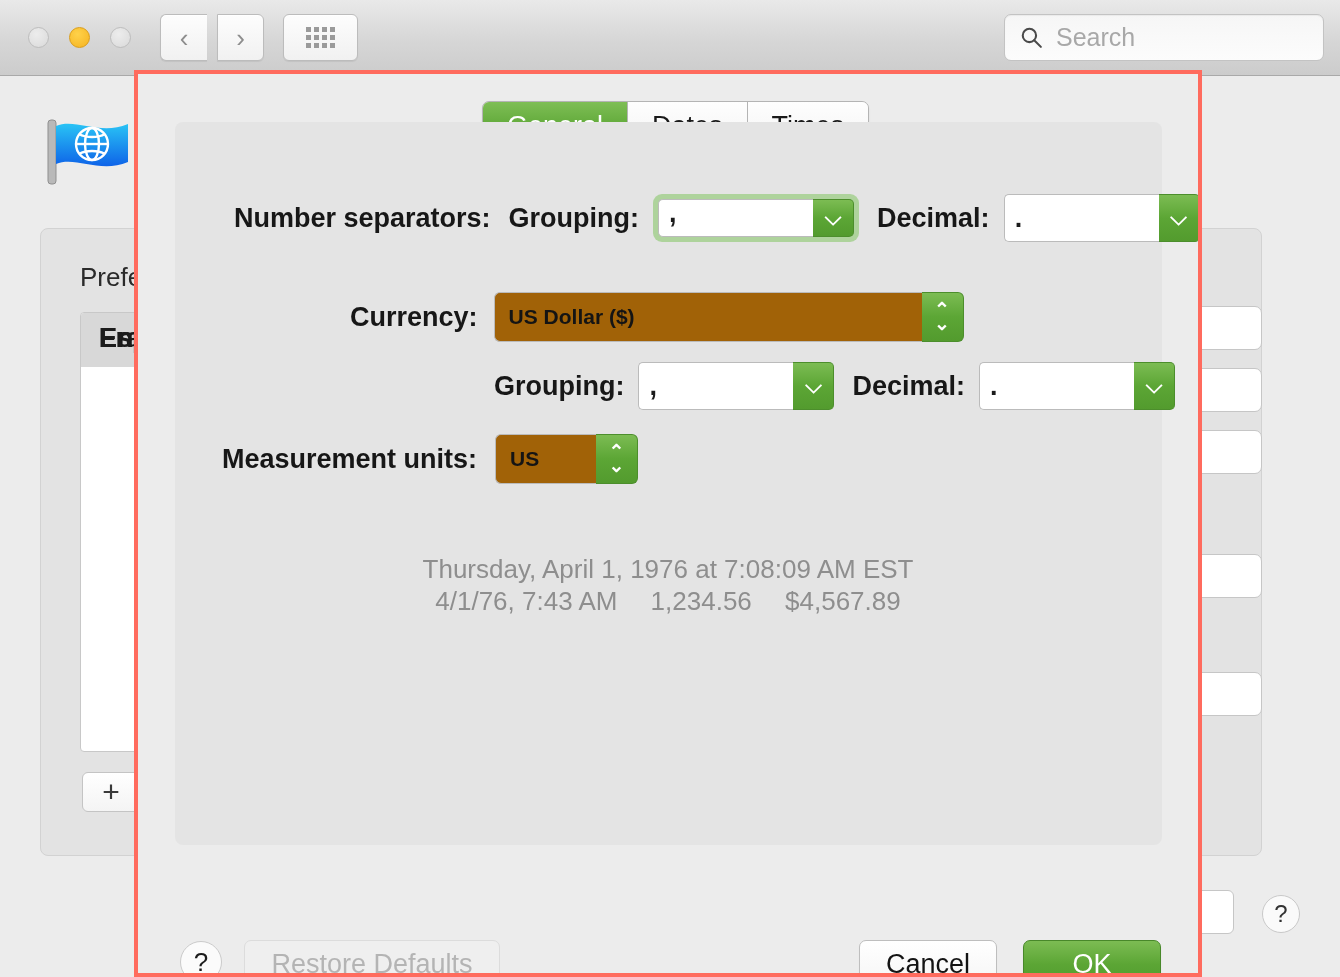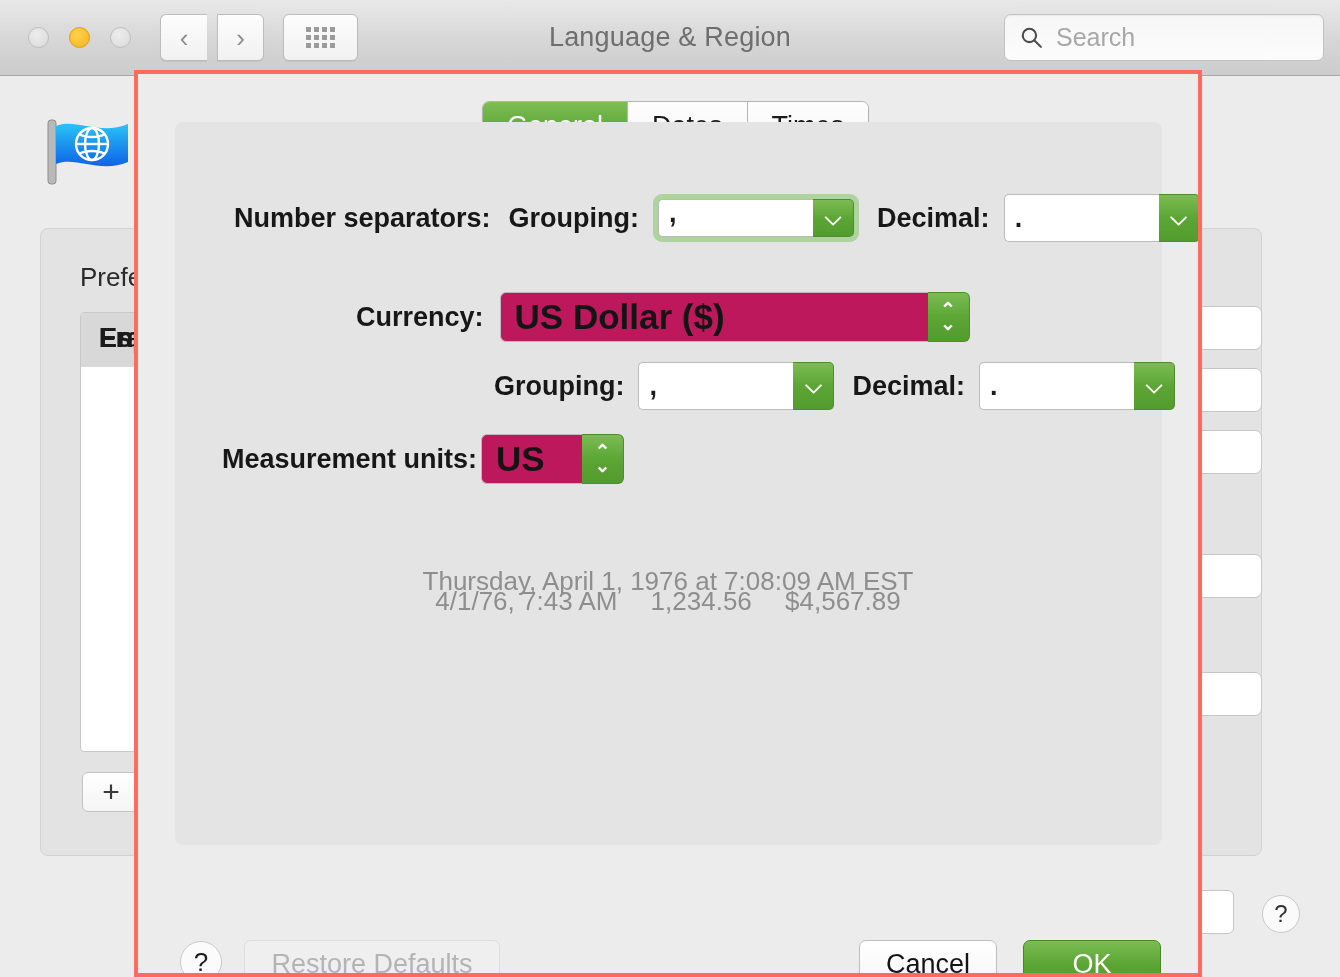--- a/index.html
+++ b/index.html
@@ -137,23 +137,23 @@
   .combo .chev {
     width: 41px; border: 1px solid #4C8E2C; border-left: none; border-radius: 0 5px 5px 0;
     background: linear-gradient(to bottom, #7CBC53 0%, #5CA635 50%, #539B2E 100%);
     display: flex; align-items: center; justify-content: center; color: #FFFFFF; font-size: 22px;
   }
   .combo.focused { padding: 5px; background: rgba(129,196,97,.55); border-radius: 9px; }
 
   
   .popup { display: flex; align-items: stretch; height: 50px; }
   .popup .val {
-    background: #be185d; border: 1px solid #BBBBBB; border-right: none;
+    background: #a16207; border: 1px solid #BBBBBB; border-right: none;
     border-radius: 6px 0 0 6px; display: flex; align-items: center;
-    padding: 0 14px; font-size: 35px; color: #141414;
+    padding: 0 14px; font-size: 21px; color: #141414;
   }
   .popup .step {
     width: 42px; border: 1px solid #4C8E2C; border-left: none; border-radius: 0 6px 6px 0;
     background: linear-gradient(to bottom, #7CBC53 0%, #5CA635 50%, #539B2E 100%);
     display: flex; flex-direction: column; align-items: center; justify-content: center;
     color: #FFFFFF; line-height: .72; font-size: 19px;
   }
 
   .preview { position: absolute; left: 0; width: 1060px; text-align: center; color: #8E8E8E; font-size: 26px; }
 
@@ -208,21 +208,20 @@
           <i></i>
           <i></i>
           <i></i>
           <i></i>
           <i></i>
           <i></i>
           <i></i>
       </div>
     </div>
 
-    <div class="win-title">Language &amp; Region</div>
 
     <div class="searchfield">
       <svg width="25" height="25" viewBox="0 0 24 24">
         <circle cx="10" cy="10" r="6.4" fill="none" stroke="#4A4A4A" stroke-width="2"></circle>
         <line x1="14.6" y1="14.6" x2="21" y2="21" stroke="#4A4A4A" stroke-width="2" stroke-linecap="round"></line>
       </svg>
       <span class="ph">Search</span>
     </div>
   </div>
 
@@ -293,21 +292,21 @@
         <span class="txt">,</span>
         <span class="chev">⌵</span>
       </span>
       <span class="lbl" style="margin-left:18px;">Decimal:</span>
       <span class="combo" style="margin-left:14px;">
         <span class="txt">.</span>
         <span class="chev">⌵</span>
       </span>
     </div>
 
-    <div class="row" style="left:218px; top:218px;justify-content:center;">
+    <div class="row" style="left:212px; top:218px;justify-content:center;">
       <span class="lbl">Currency:</span>
       <span class="popup" style="margin-left:16px; width:470px;">
         <span class="val" style="flex:1;">US Dollar ($)</span>
         <span class="step">
           <span>⌃</span>
             <span>⌄</span>
         </span>
       </span>
     </div>
 
@@ -319,30 +318,30 @@
       </span>
       <span class="lbl" style="margin-left:18px;">Decimal:</span>
       <span class="combo" style="margin-left:14px;">
         <span class="txt">.</span>
         <span class="chev">⌵</span>
       </span>
     </div>
 
     <div class="row" style="left:84px; top:360px;">
       <span class="lbl">Measurement units:</span>
-      <span class="popup" style="margin-left:4px; width:143px;">
+      <span class="popup" style="margin-left:18px; width:143px;">
         <span class="val" style="flex:1;">US</span>
         <span class="step">
           <span>⌃</span>
             <span>⌄</span>
         </span>
       </span>
     </div>
 
-    <div class="preview" style="top:492px;">Thursday, April 1, 1976 at 7:08:09 AM EST</div>
+    <div class="preview" style="top:480px;">Thursday, April 1, 1976 at 7:08:09 AM EST</div>
     <div class="preview" style="top:512px;">4/1/76, 7:43 AM  1,234.56  $4,567.89</div>
 
     <div class="sheet-help">
       <span>?</span>
     </div>
     <div class="sheet-btn btn-disabled" style="left:106px; top:866px; width:256px;">
       <span>Restore Defaults</span>
     </div>
     <div class="sheet-btn btn-white" style="left:721px; top:866px; width:138px;">
       <span>Cancel</span>

